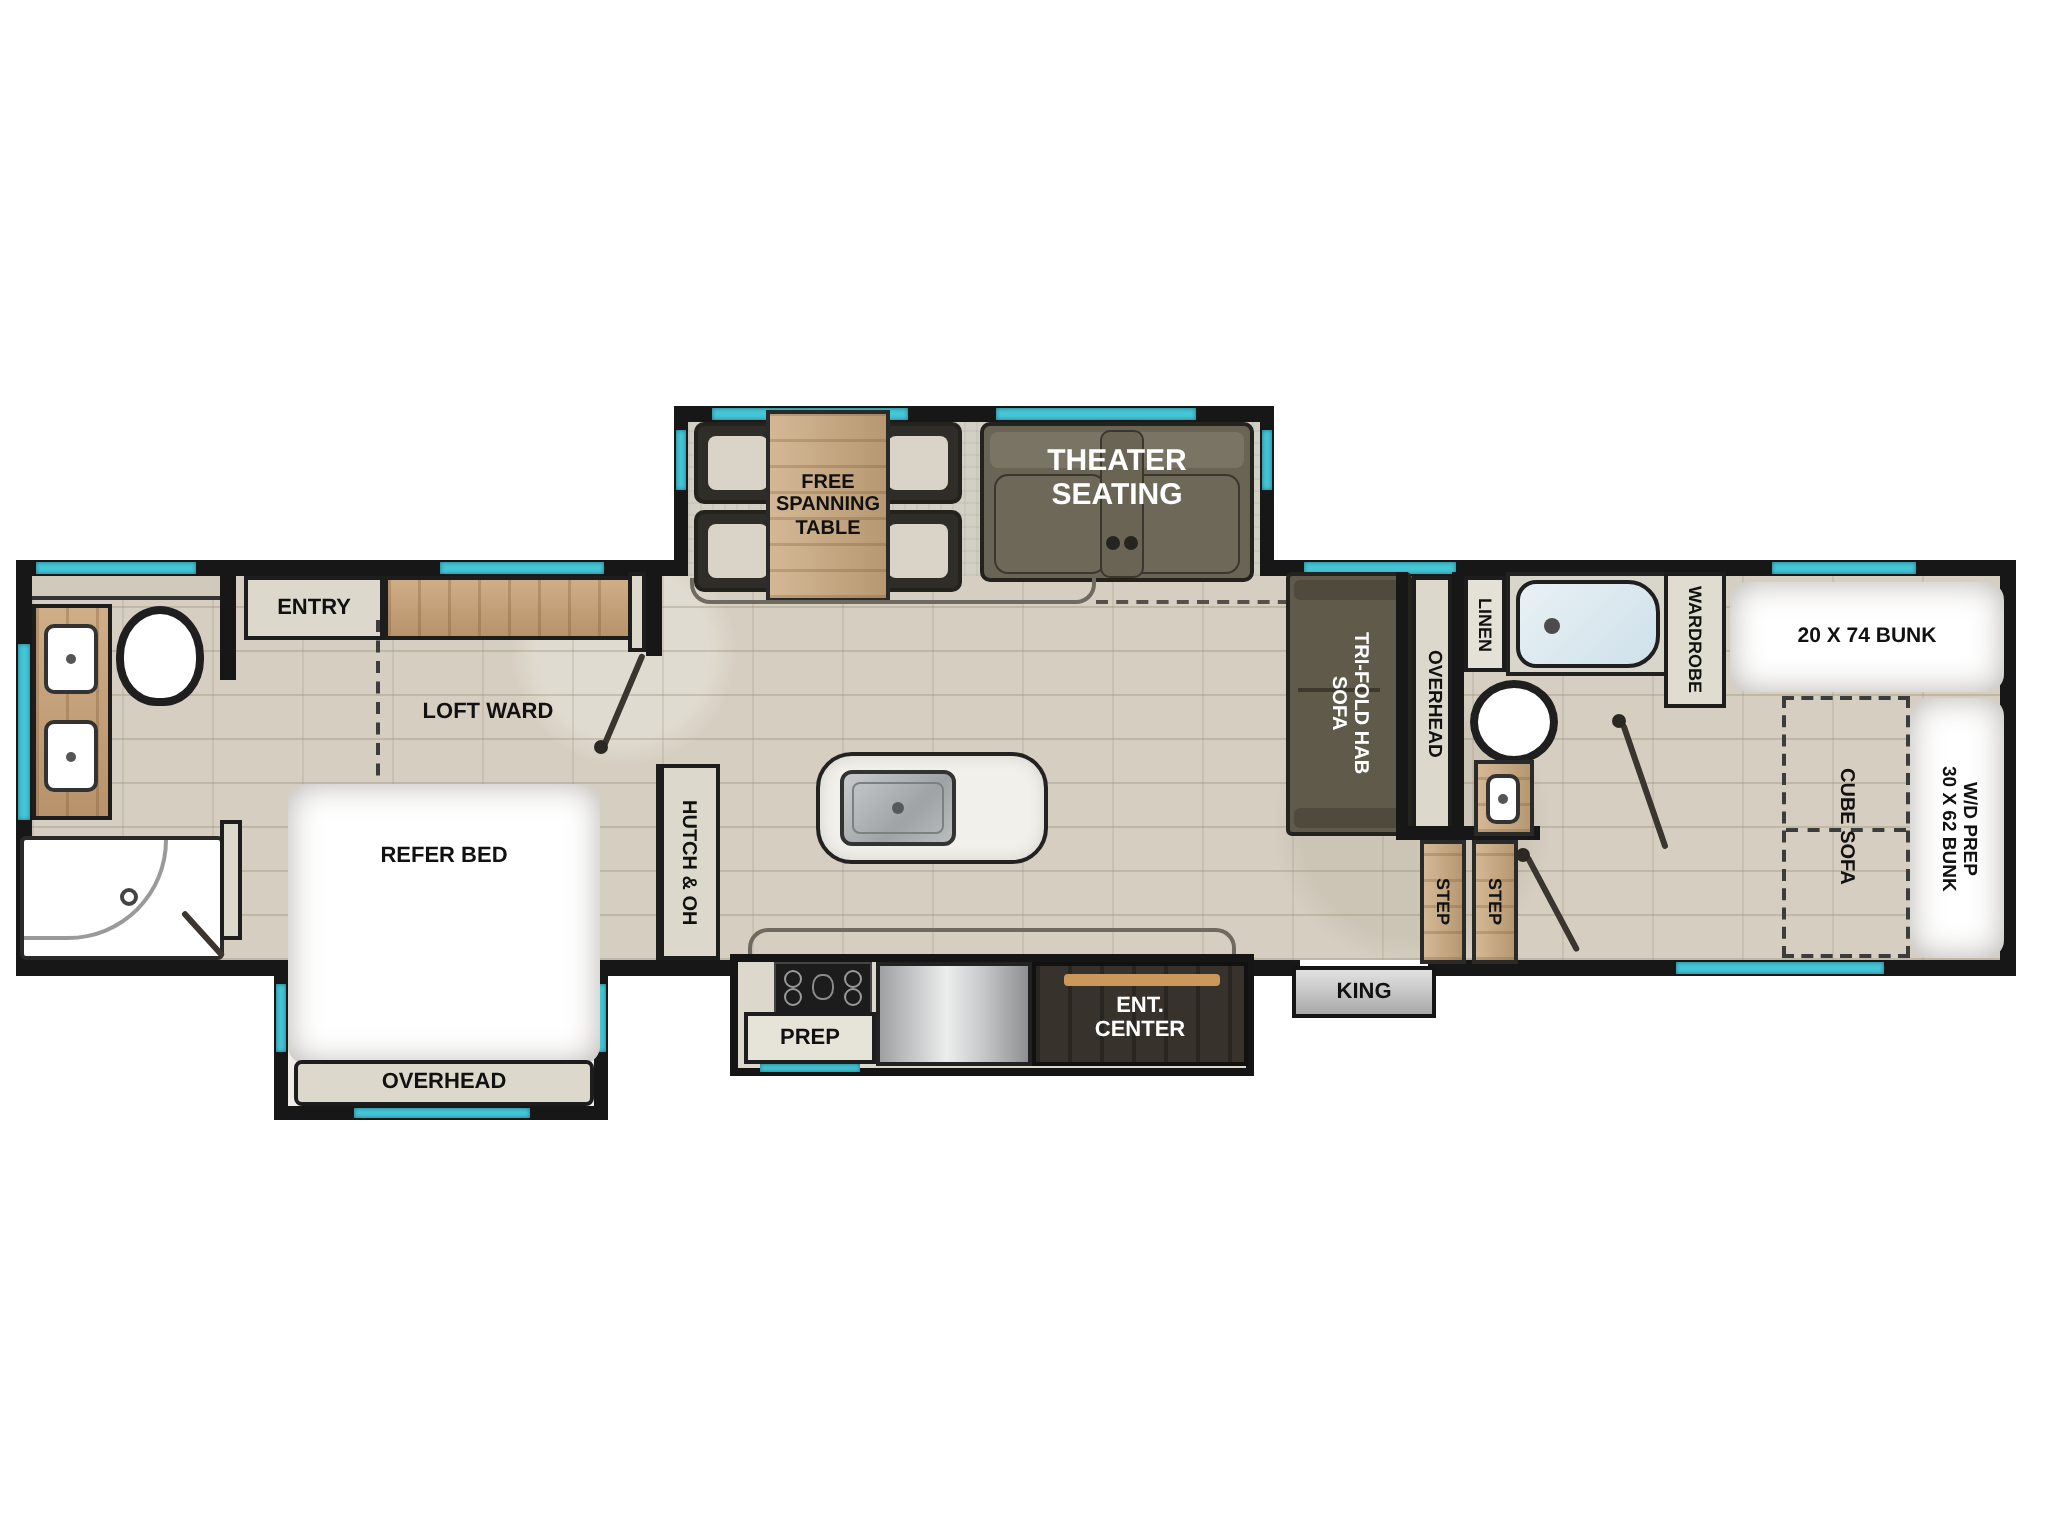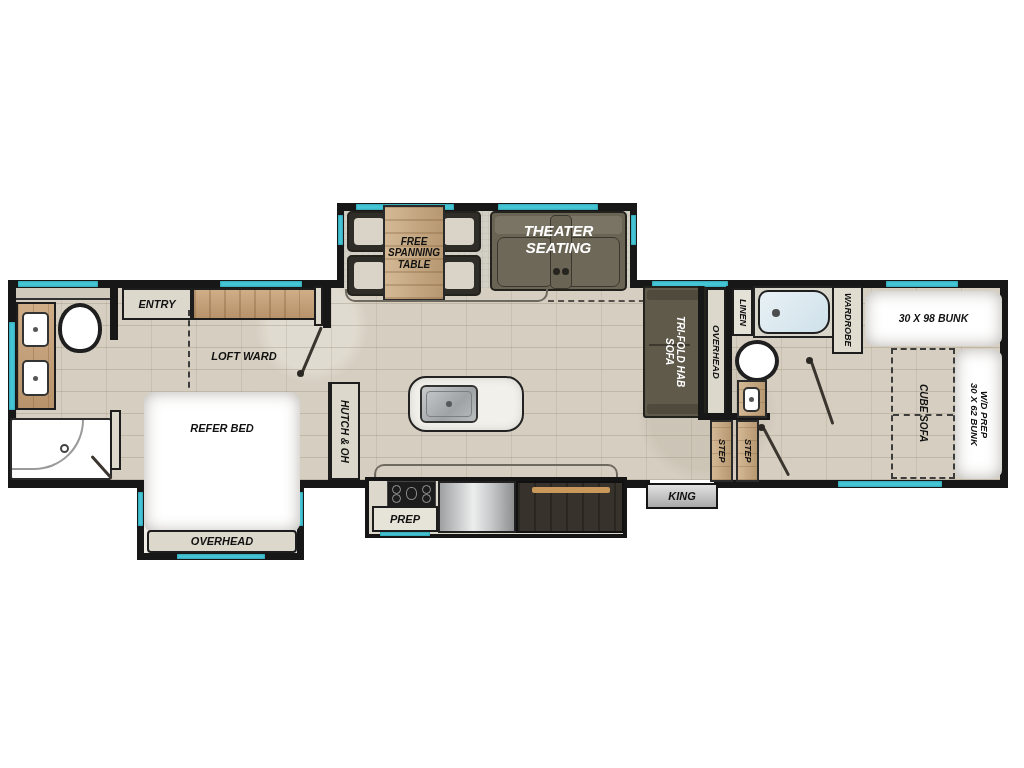--- a/index.html
+++ b/index.html
@@ -1,17 +1,17 @@
 <!DOCTYPE html>
 <html><head>
 <meta charset="utf-8">
 <style>
   html,body{margin:0;padding:0;background:#ffffff;}
   #canvas{position:relative;width:1024px;height:768px;background:#ffffff;overflow:hidden;
-          font-family:"Liberation Sans",sans-serif;font-style:italic;}
+          font-family:"Liberation Sans",sans-serif;}
   .abs{position:absolute;}
   .wall{position:absolute;background:#171717;}
   .teal{position:absolute;background:#45c6d6;box-shadow:inset 0 0 2px rgba(0,60,70,.6);}
   .floor{position:absolute;background-color:#d6cfc1;
      background-image:
        repeating-linear-gradient(0deg, rgba(150,138,116,.35) 0 1px, transparent 1px 22px),
        repeating-linear-gradient(90deg, rgba(150,138,116,.22) 0 1px, transparent 1px 45px),
        radial-gradient(circle at 30% 20%, rgba(255,255,255,.25) 0 6%, transparent 8%),
        radial-gradient(circle at 70% 65%, rgba(120,110,90,.10) 0 8%, transparent 10%);}
   .slidefloor{position:absolute;background-color:#d2cfc5;
@@ -163,20 +163,22 @@
       <div class="burner" style="right:4px;bottom:3px;"></div>
     <div class="abs" style="left:18px;top:5px;width:11px;height:13px;border:1.5px solid #8a8a8a;border-radius:45%;box-sizing:border-box;"></div>
   </div>
   <div class="cab" style="left:372px;top:506px;width:66px;height:26px;background:#e6e3d8;"></div>
   <div class="lbl" style="left:372px;top:506px;width:66px;height:26px;">PREP</div>
   <div class="teal" style="left:380px;top:532px;width:50px;height:4px;"></div>
   <div class="abs" style="left:438px;top:481px;width:78px;height:52px;box-sizing:border-box;border:2px solid #222;background:linear-gradient(90deg,#9fa0a2,#eceded 45%,#c6c7c9 70%,#8e8f91);"></div>
   <div class="abs" style="left:516px;top:481px;width:108px;height:52px;box-sizing:border-box;border:2px solid #111;background:#37322b;background-image:repeating-linear-gradient(90deg,rgba(0,0,0,.25) 0 2px,transparent 2px 16px);">
     <div class="abs" style="left:14px;top:4px;width:78px;height:6px;background:#c9995b;border-radius:2px;"></div>
   </div>
+  <div class="lbl wlbl" style="left:516px;top:489px;width:108px;height:40px;">ENT.
+CENTER</div>
 
   <div class="abs" style="left:646px;top:483px;width:72px;height:26px;background:linear-gradient(180deg,#e2e2e2,#a9a9a9);border:2px solid #151515;box-sizing:border-box;"></div>
   <div class="lbl" style="left:646px;top:483px;width:72px;height:26px;">KING</div>
 
   <div class="dk" style="left:643px;top:286px;width:63px;height:132px;background:#5f5a4a;border-radius:3px;">
     <div class="abs" style="left:2px;top:2px;right:2px;height:10px;background:#4f4a3c;border-radius:3px;"></div>
     <div class="abs" style="left:2px;bottom:2px;right:2px;height:10px;background:#4f4a3c;border-radius:3px;"></div>
     <div class="abs" style="left:4px;top:44%;right:14px;height:2px;background:#3d392e;"></div>
   </div>
   <div class="lbl wlbl vlbl" style="left:643px;top:286px;width:63px;height:132px;font-size:10px;">TRI-FOLD HAB
@@ -203,21 +205,21 @@
   <div class="dot" style="left:758px;top:424px;"></div>
 
   <div class="woodv" style="left:710px;top:420px;width:23px;height:62px;"></div>
   <div class="lbl vlbl" style="left:710px;top:420px;width:23px;height:62px;font-size:9px;">STEP</div>
   <div class="woodv" style="left:736px;top:420px;width:23px;height:62px;"></div>
   <div class="lbl vlbl" style="left:736px;top:420px;width:23px;height:62px;font-size:9px;">STEP</div>
 
   <div class="cab" style="left:832px;top:286px;width:31px;height:68px;background:#e0dcd0;"></div>
   <div class="lbl vlbl" style="left:832px;top:286px;width:31px;height:68px;font-size:9px;">WARDROBE</div>
   <div class="whitepiece" style="left:865px;top:291px;width:137px;height:55px;"></div>
-  <div class="lbl" style="left:865px;top:291px;width:137px;height:55px;font-size:10.5px;">30 X 98 BUNK</div>
+  <div class="lbl" style="left:865px;top:291px;width:137px;height:55px;font-size:10.5px;">20 X 74 BUNK</div>
   <div class="whitepiece" style="left:955px;top:349px;width:47px;height:130px;"></div>
   <div class="lbl vlbl" style="left:955px;top:349px;width:47px;height:130px;font-size:9.5px;">W/D PREP
 30 X 62 BUNK</div>
 
   <div class="abs" style="left:891px;top:348px;width:64px;height:131px;border:2px dashed #3c3c3c;box-sizing:border-box;"></div>
   <div class="dash-h" style="left:893px;top:414px;width:60px;"></div>
   <div class="lbl vlbl" style="left:891px;top:348px;width:64px;height:131px;font-size:10px;">CUBE SOFA</div>
 
 </div>
 

